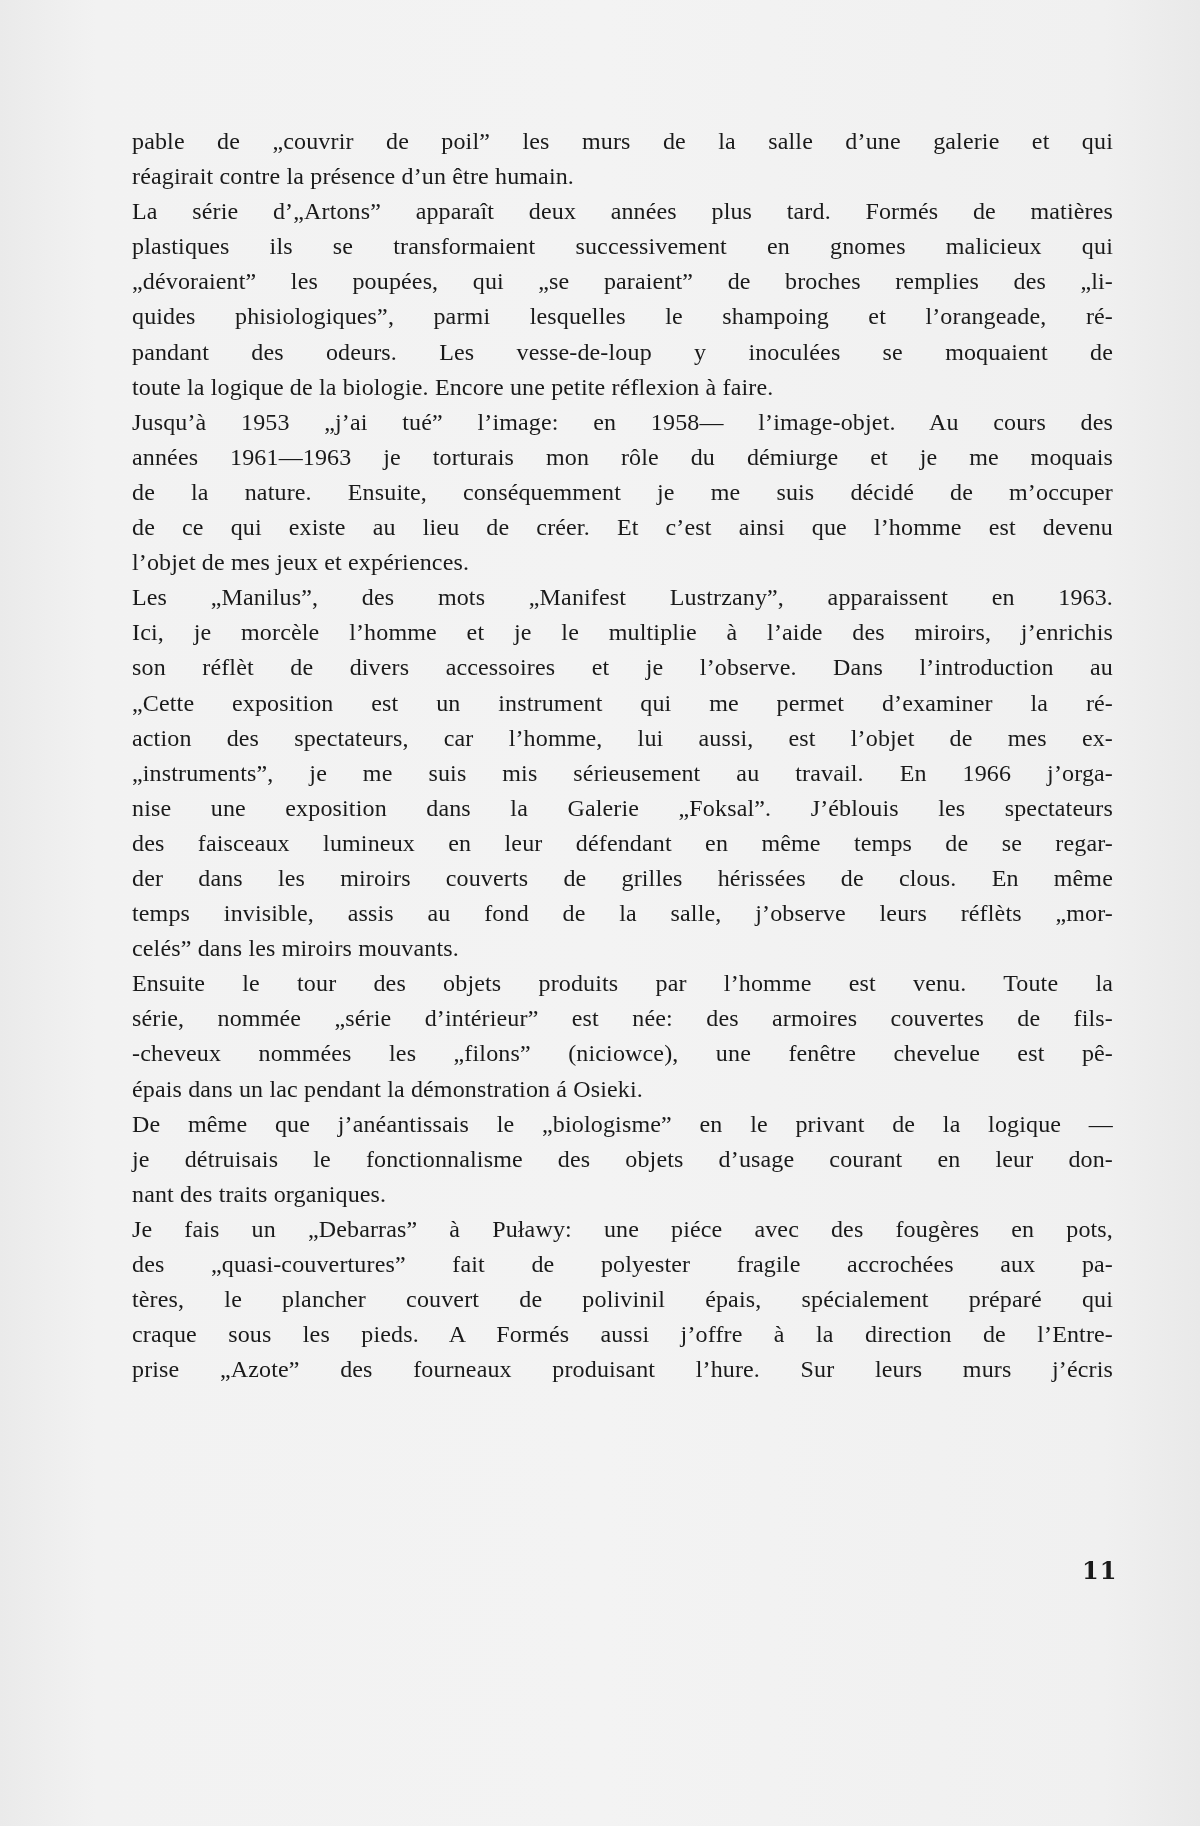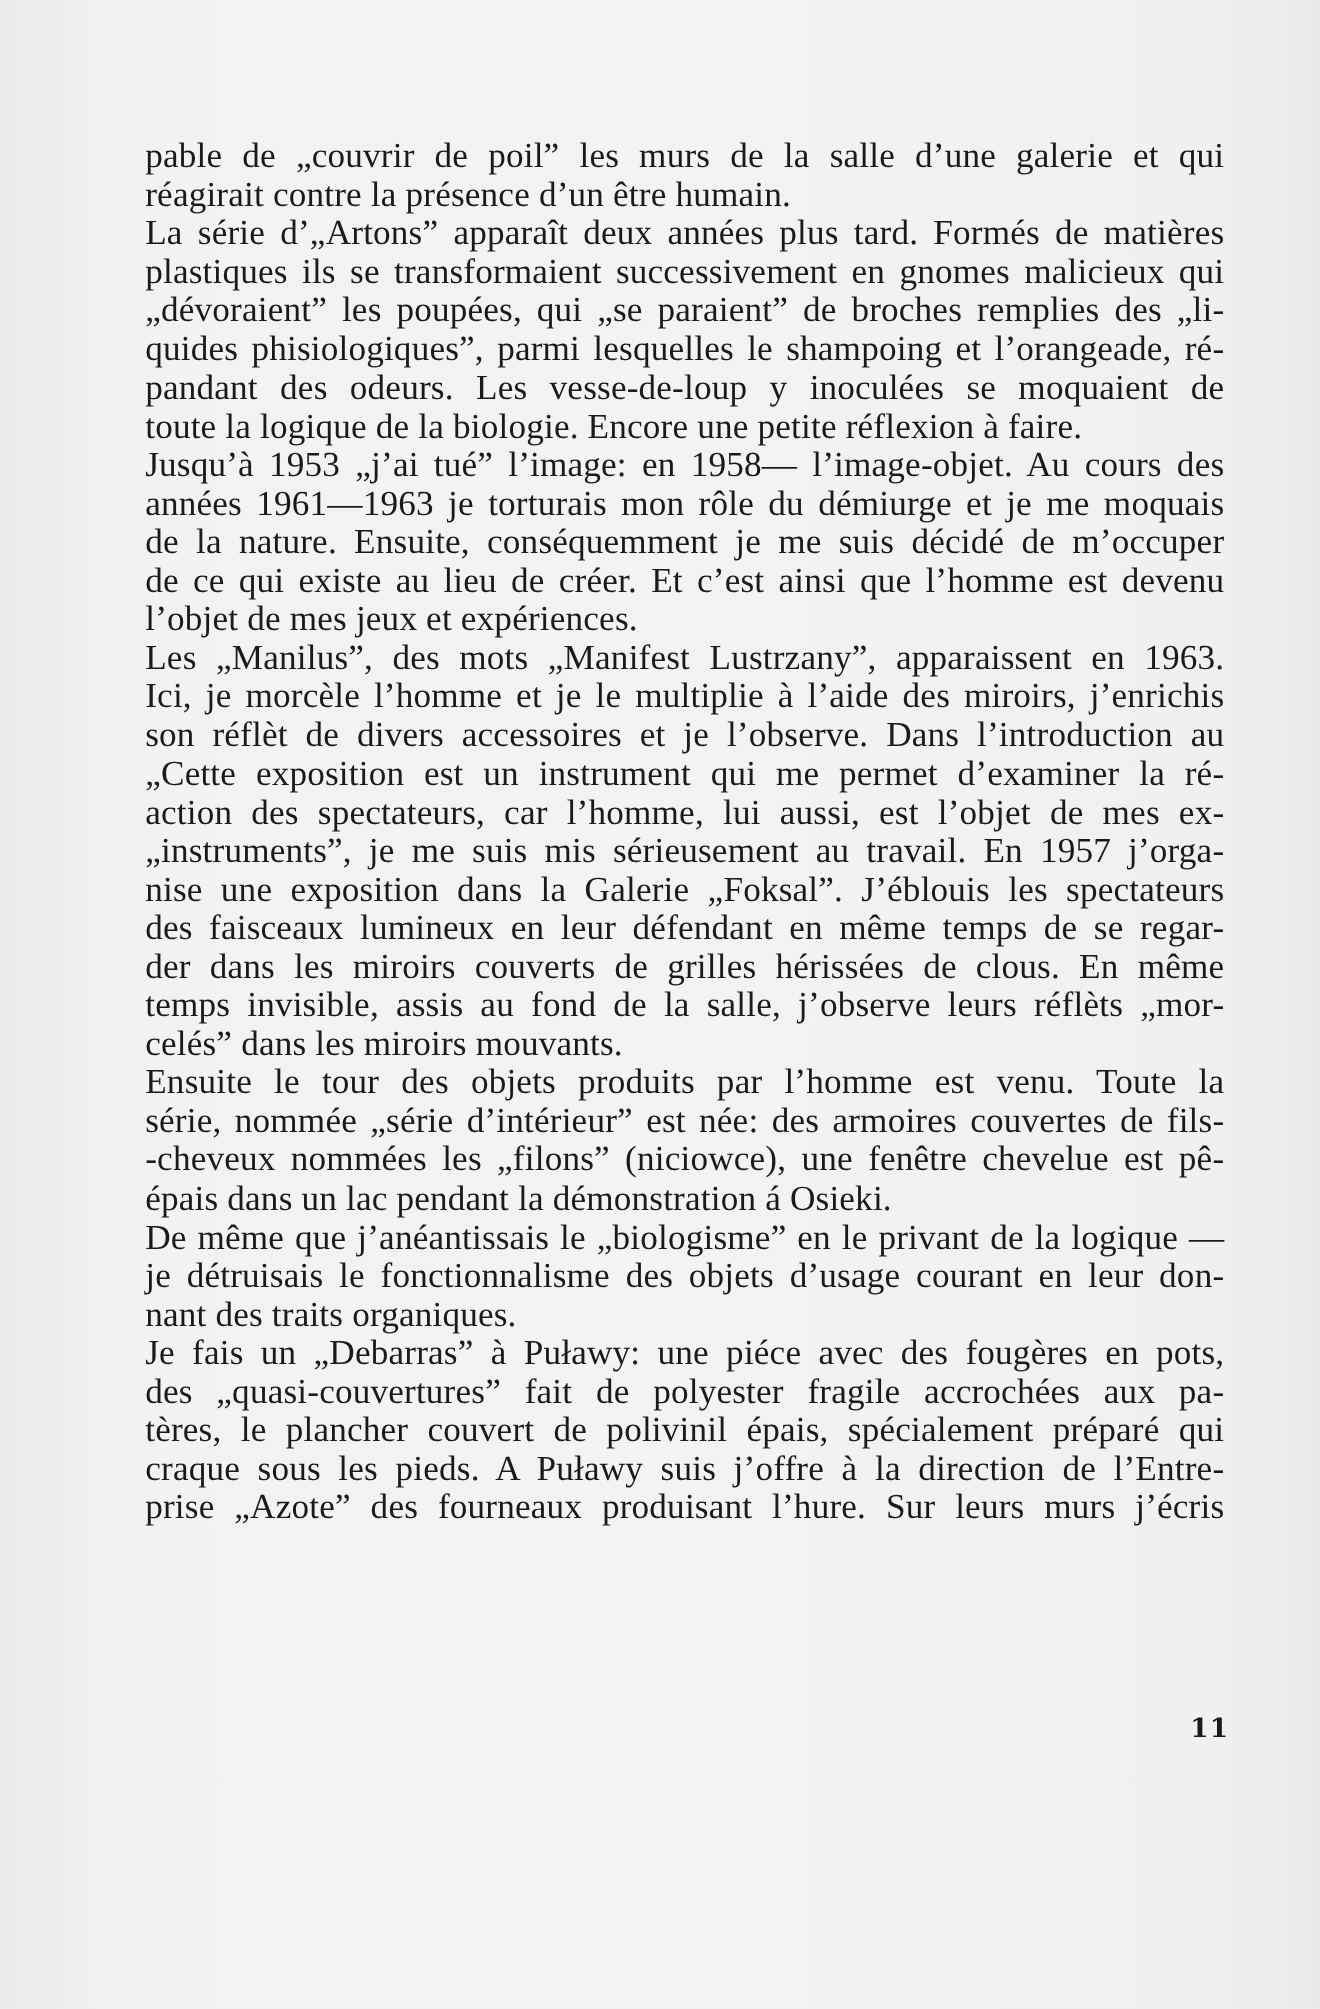--- a/index.html
+++ b/index.html
@@ -25,21 +25,21 @@
     .text-block {
       position: absolute;
       left: 132px;
       top: 124px;
       width: 981px;
     }
     .line {
       display: block;
       height: 35.1px;
       line-height: 35.1px;
-      font-size: 32px;
+      font-size: 24px;
       text-align: justify;
       text-align-last: justify;
       white-space: nowrap;
       letter-spacing: 0.15px;
     }
     .line.last {
       text-align-last: left;
     }
     .page-number {
       position: absolute;
@@ -82,21 +82,21 @@
 
     <div>
       <span class="line">Les „Manilus”, des mots „Manifest Lustrzany”, apparaissent en 1963.</span>
       <span class="line">Ici, je morcèle l’homme et je le multiplie à l’aide des miroirs, j’enrichis</span>
       <span class="line">son réflèt de divers accessoires et je l’observe. Dans l’introduction au</span>
       <span class="line">„Cette exposition est un instrument qui me permet d’examiner la ré-</span>
       <span class="line">action des spectateurs, car l’homme, lui aussi, est l’objet de mes ex-</span>
     </div>
 
     <div>
-      <span class="line">„instruments”, je me suis mis sérieusement au travail. En 1957 j’orga-</span>
+      <span class="line">„instruments”, je me suis mis sérieusement au travail. En 1966 j’orga-</span>
       <span class="line">nise une exposition dans la Galerie „Foksal”. J’éblouis les spectateurs</span>
       <span class="line">des faisceaux lumineux en leur défendant en même temps de se regar-</span>
       <span class="line">der dans les miroirs couverts de grilles hérissées de clous. En même</span>
       <span class="line">temps invisible, assis au fond de la salle, j’observe leurs réflèts „mor-</span>
       <span class="line last">celés” dans les miroirs mouvants.</span>
     </div>
 
     <div>
       <span class="line">Ensuite le tour des objets produits par l’homme est venu. Toute la</span>
       <span class="line">série, nommée „série d’intérieur” est née: des armoires couvertes de fils-</span>
@@ -107,20 +107,20 @@
     <div>
       <span class="line">De même que j’anéantissais le „biologisme” en le privant de la logique —</span>
       <span class="line">je détruisais le fonctionnalisme des objets d’usage courant en leur don-</span>
       <span class="line last">nant des traits organiques.</span>
     </div>
 
     <div>
       <span class="line">Je fais un „Debarras” à Puławy: une piéce avec des fougères en pots,</span>
       <span class="line">des „quasi-couvertures” fait de polyester fragile accrochées aux pa-</span>
       <span class="line">tères, le plancher couvert de polivinil épais, spécialement préparé qui</span>
-      <span class="line">craque sous les pieds. A Puławy suis j’offre à la direction de l’Entre-</span>
+      <span class="line">craque sous les pieds. A Formés aussi j’offre à la direction de l’Entre-</span>
       <span class="line">prise „Azote” des fourneaux produisant l’hure. Sur leurs murs j’écris</span>
     </div>
 
   </div>
 
   <div class="page-number">11</div>
 </div>
 
 </body></html>

